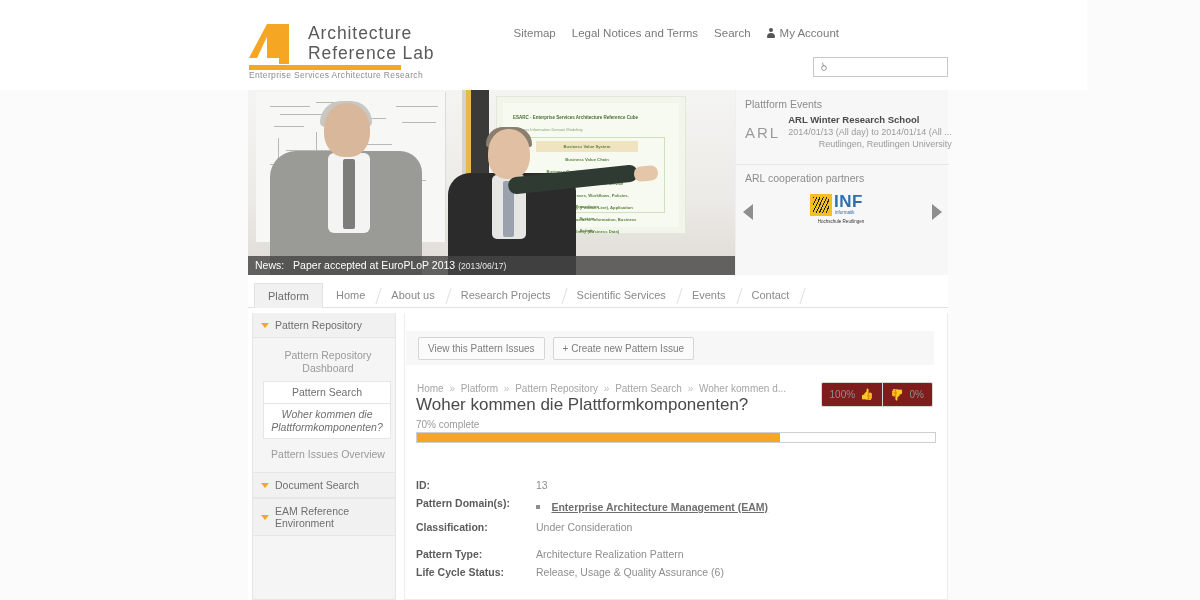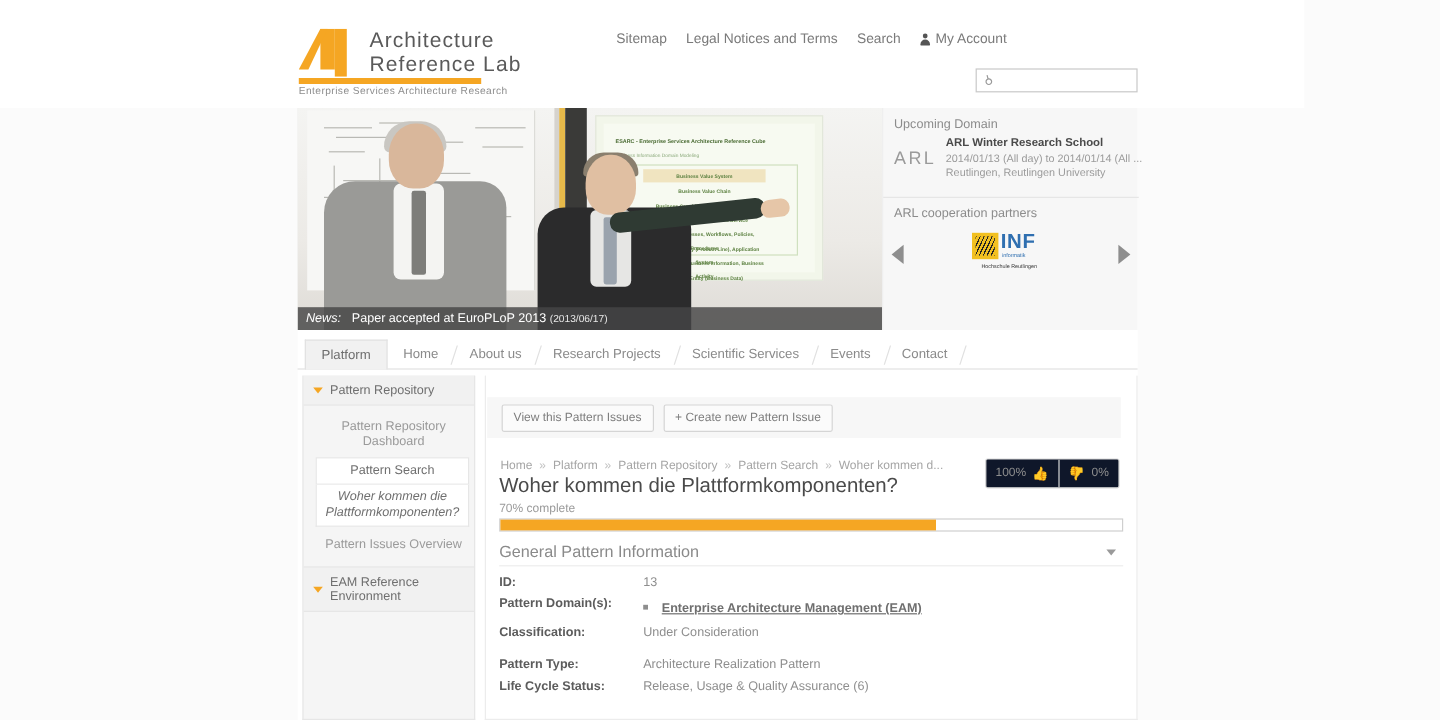--- a/index.html
+++ b/index.html
@@ -187,38 +187,38 @@
   .m2-hand {
     position: absolute; left: 186px; top: 37px; width: 24px; height: 15px;
     background: #e6c6a8; border-radius: 7px; transform: rotate(-6deg);
   }
   .news-bar {
     position: absolute; left: 0; bottom: 0; width: 487px; height: 19px;
     background: rgba(70,70,70,0.82);
     color: #ffffff; font-size: 10.5px; line-height: 19px; padding-left: 7px;
     white-space: nowrap;
   }
-  .news-bar .nlabel { margin-right: 6px; font-style: italic; }
+  .news-bar .nlabel { margin-right: 6px; }
   .news-bar .ndate { font-size: 8.5px; color: #e8e8e8; }
 
   
   .hero-side {
     position: absolute; left: 487px; top: 0; width: 213px; height: 185px;
     background: #f7f7f7; border-left: 1px solid #efefef;
   }
   .events-head {
     position: absolute; left: 9px; top: 8px; font-size: 10.5px; color: #8c8c8c;
   }
   .event-row { position: absolute; left: 9px; top: 24px; right: 8px; display: flex; gap: 8px; }
   .arl-badge {
     font-size: 15px; color: #9a9a9a; letter-spacing: 2px; padding-top: 10px;
     font-family: "Liberation Sans", sans-serif;
   }
   .event-title { font-size: 9.5px; color: #4a4a4a; font-weight: bold; line-height: 12px; }
-  .event-date, .event-loc { font-size: 9px; color: #9b9b9b; line-height: 12px; white-space: nowrap; }
+  .event-date, .event-loc { font-size: 9px; color: #9b9b9b; line-height: 12px; white-space: nowrap; text-align: right; }
   .hero-sep {
     position: absolute; left: 0; top: 74px; width: 213px; height: 1px; background: #e6e6e6;
   }
   .partners-head {
     position: absolute; left: 9px; top: 82px; font-size: 10.5px; color: #8c8c8c;
   }
   .carousel {
     position: absolute; left: 0; top: 100px; width: 213px; height: 50px;
   }
   .car-arrow {
@@ -298,21 +298,21 @@
     position: absolute; left: 12px; top: 70px; font-size: 10px; color: #a5a5a5;
     white-space: nowrap;
   }
   .breadcrumb .sep { color: #c0c0c0; margin: 0 3px; }
   .page-title {
     position: absolute; left: 11px; top: 82px; font-size: 17px; color: #4a4a4a;
     white-space: nowrap;
   }
   .vote {
     position: absolute; right: 14px; top: 69px; display: flex;
-    border: 1px solid #d8d8d8; border-radius: 2px; background: #0f172a;
+    border: 1px solid #d8d8d8; border-radius: 2px; background: #7f1d1d;
     font-size: 10px; color: #8e8e8e; overflow: hidden;
   }
   .vote-cell { display: flex; align-items: center; gap: 5px; padding: 5px 8px; cursor: pointer; }
   .vote-cell + .vote-cell { border-left: 1px solid #d8d8d8; }
   .thumb { font-size: 11px; color: #9a9a9a; }
   .thumb.down { display: inline-block; transform: rotate(180deg); }
   .pct-label {
     position: absolute; left: 11px; top: 106px; font-size: 10px; color: #9a9a9a;
   }
   .progress-track {
@@ -442,21 +442,21 @@
       </div>
 
       <div class="news-bar">
         <span class="nlabel">News:</span>
         <span>Paper accepted at EuroPLoP 2013</span>
         <span class="ndate">(2013/06/17)</span>
       </div>
     </div>
 
     <div class="hero-side">
-      <div class="events-head">Upcoming Domain</div>
+      <div class="events-head">Plattform Events</div>
       <div class="event-row">
         <div class="arl-badge">ARL</div>
         <div>
           <div class="event-title">ARL Winter Research School</div>
           <div class="event-date">2014/01/13 (All day) to 2014/01/14 (All ...</div>
           <div class="event-loc">Reutlingen, Reutlingen University</div>
         </div>
       </div>
       <div class="hero-sep"></div>
       <div class="partners-head">ARL cooperation partners</div>
@@ -491,20 +491,24 @@
       <span class="caret-down"></span>
       <span>Pattern Repository</span>
     </div>
     <div class="sb-links">
       <div class="sb-link">Pattern Repository Dashboard</div>
       <div class="sb-link boxed">Pattern Search</div>
       <div class="sb-link boxed sub">Woher kommen die Plattformkomponenten?</div>
       <div class="sb-link" style="margin-top:6px;">Pattern Issues Overview</div>
     </div>
 
+    <div class="sb-group" style="border-top:1px solid #e6e6e6;">
+      <span class="caret-down"></span>
+      <span>Document Search</span>
+    </div>
 
     <div class="sb-group" style="border-top:1px solid #e6e6e6;">
       <span class="caret-down"></span>
       <span>EAM Reference Environment</span>
     </div>
 
   </div>
 
   <div class="main">
 
@@ -536,24 +540,20 @@
         <span class="thumb down">👍</span>
         <span>0%</span>
       </div>
     </div>
 
     <div class="pct-label">70% complete</div>
     <div class="progress-track">
       <div class="progress-fill" id="pfill" style="width: 70%; background: rgb(245, 166, 35);"></div>
     </div>
 
-    <div class="section-head">
-      <span class="st">General Pattern Information</span>
-      <span class="section-caret"></span>
-    </div>
 
     <div class="info-table">
       <div class="ib-row">
         <div class="ib-label">ID:</div>
         <div class="ib-val">13</div>
       </div>
       <div class="ib-row">
         <div class="ib-label">Pattern Domain(s):</div>
         <div>
           <span class="bullet"></span>

